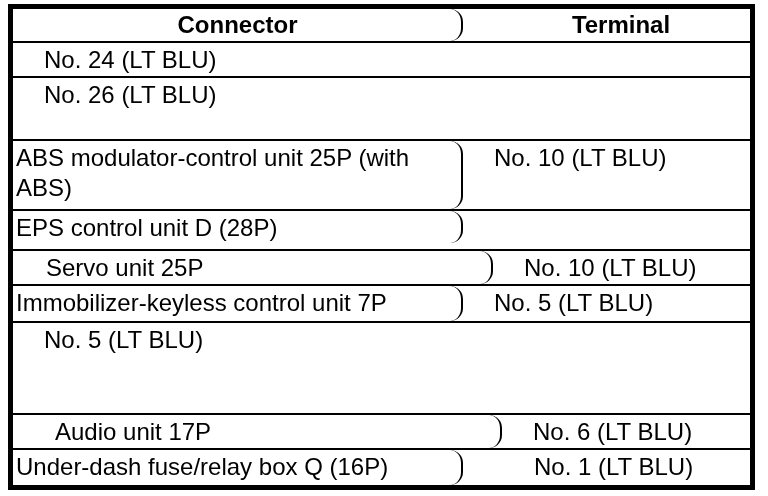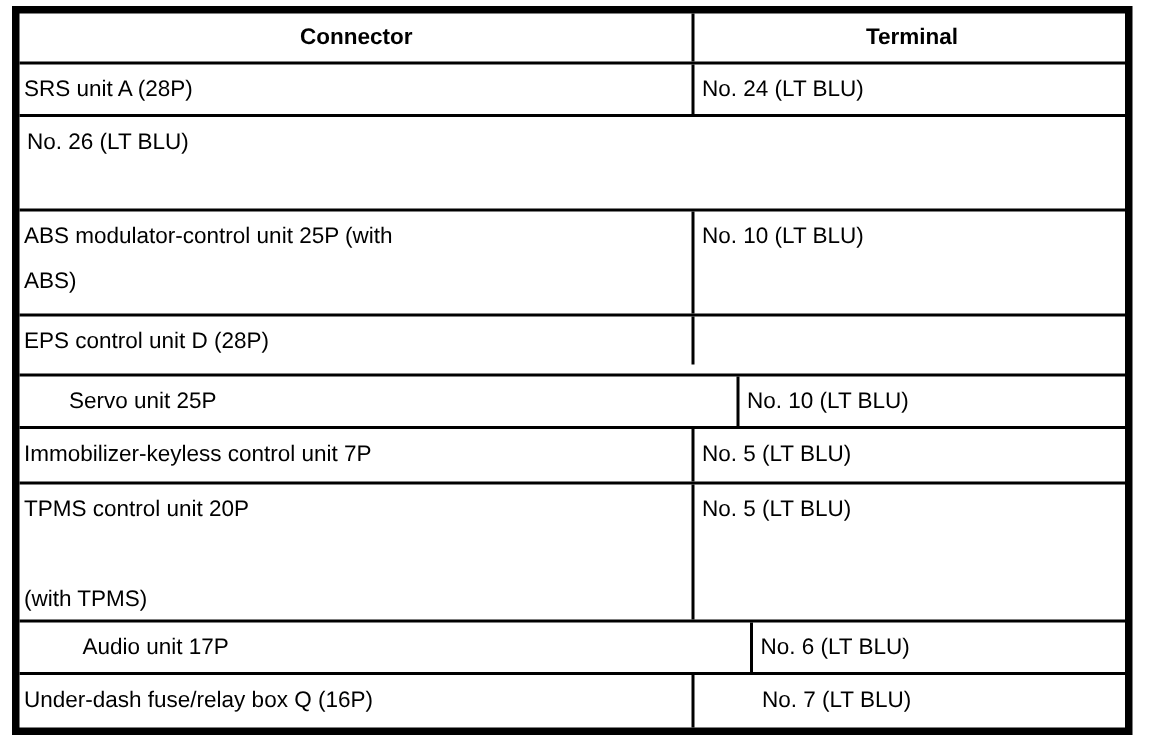--- a/index.html
+++ b/index.html
@@ -29,34 +29,36 @@
   }
   .row {
     display: flex;
     border-bottom: 2px solid #000000;
   }
   .row:last-child {
     border-bottom: none;
     gap: 40px;
   }
   .cell {
-    font-size: 15px;
+    font-size: 24px;
     line-height: 30px;
     white-space: pre-line;
     overflow: hidden;
     box-sizing: border-box;
+    border-radius: 13px;
   }
   .cell.left {
     width: 450px;
     border-right: 2px solid #000000;
     padding: 2px 2px 0 3px;
   }
   .cell.right {
     flex: 1;
     padding: 2px 2px 0 5px;
+    margin-left: 26px;
   }
   .row.header .cell {
     font-weight: bold;
     text-align: center;
     line-height: 31px;
     padding-top: 0;
   }
   
   .h-hdr { height: 32px; }
   .h-r1  { height: 33px; }
@@ -74,21 +76,20 @@
 
 <div class="page">
   <div class="tbl">
 
     <div class="row header h-hdr">
       <div class="cell left">Connector</div>
       <div class="cell right">Terminal</div>
     </div>
 
     <div class="row h-r1">
-      <div class="cell left">SRS unit A (28P)</div>
       <div class="cell right">No. 24 (LT BLU)</div>
     </div>
 
     <div class="row h-r2">
       <div class="cell right">No. 26 (LT BLU)</div>
     </div>
 
     <div class="row h-r3">
       <div class="cell left">ABS modulator-control unit 25P (with
 ABS)</div>
@@ -104,30 +105,27 @@
       <div class="cell left">Servo unit 25P</div>
       <div class="cell right">No. 10 (LT BLU)</div>
     </div>
 
     <div class="row h-r6">
       <div class="cell left">Immobilizer-keyless control unit 7P</div>
       <div class="cell right">No. 5 (LT BLU)</div>
     </div>
 
     <div class="row h-r7">
-      <div class="cell left">TPMS control unit 20P
-
-(with TPMS)</div>
       <div class="cell right">No. 5 (LT BLU)</div>
     </div>
 
     <div class="row h-r8">
       <div class="cell left">Audio unit 17P</div>
       <div class="cell right">No. 6 (LT BLU)</div>
     </div>
 
     <div class="row h-r9">
       <div class="cell left">Under-dash fuse/relay box Q (16P)</div>
-      <div class="cell right">No. 7 (LT BLU)</div>
+      <div class="cell right">No. 1 (LT BLU)</div>
     </div>
 
   </div>
 </div>
 
 </body></html>

